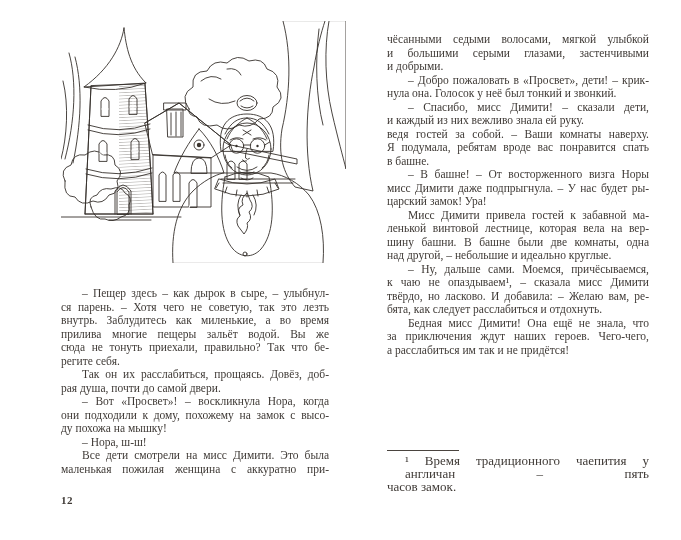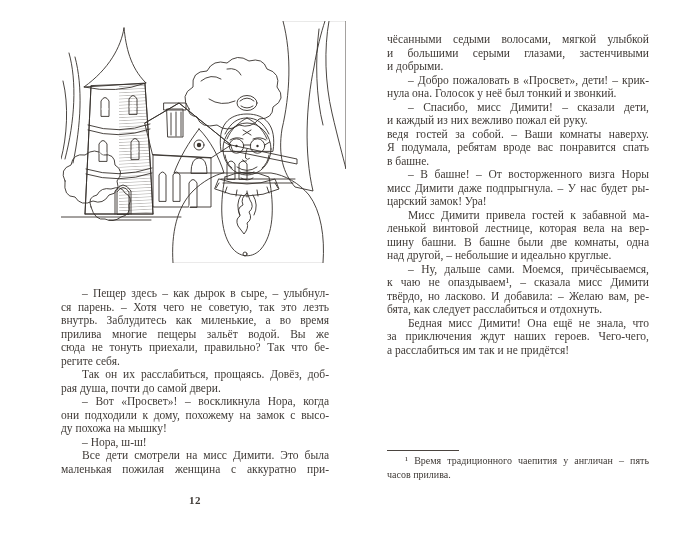--- a/index.html
+++ b/index.html
@@ -12,27 +12,27 @@
   .page { position:absolute; left:16px; top:0; width:100%; height:100%; }
   .illustration { position:absolute; left:45px; top:21px; width:285px; height:242px; }
   .textcol { position:absolute; font-size:11.5px; line-height:13.5px; }
   #left-text  { left:45px;  top:267px; width:268px;margin-top:20px; }
   #right-text { left:371px; top:33px;  width:262px; }
   .tl { text-align:justify; text-align-last:justify; min-height:13.5px; }
   .tl.last { text-align-last:left; }
   .tl.ind  { padding-left:21px; }
   .pageno {
     position:absolute; left:45px; top:494px; width:268px;
-    text-align:center; font-size:11px; font-weight:bold; letter-spacing:.5px;
+    text-align:left; font-size:11px; font-weight:bold; letter-spacing:.5px;
   }
   .fn-divider {
     position:absolute; left:371px; top:450px; width:72px; height:0;
     border-top:1px solid #4a443f;
   }
-  #footnote { left:371px; top:455px; width:262px; font-size:10px; line-height:12.8px; }
+  #footnote { left:371px; top:455px; width:262px; font-size:13px; line-height:12.8px; }
   #footnote .tl.ind { padding-left:18px; }
   svg .ln { stroke:#35302b; fill:none; stroke-width:0.9; stroke-linecap:round; stroke-linejoin:round; }
 </style>
 </head>
 <body>
 
 <div class="book">
 
   <div class="page">
 
@@ -179,21 +179,21 @@
           <div class="tl">чёсанными седыми волосами, мягкой улыбкой</div>
           <div class="tl">и большими серыми глазами, застенчивыми</div>
           <div class="tl last">и добрыми.</div>
         </div>
         <div>
           <div class="tl ind">– Добро пожаловать в «Просвет», дети! – крик-</div>
           <div class="tl last">нула она. Голосок у неё был тонкий и звонкий.</div>
         </div>
         <div>
           <div class="tl ind">– Спасибо, мисс Димити! – сказали дети,</div>
-          <div class="tl last">и каждый из них вежливо пожал ей руку.</div>
+          <div class="tl last">и каждый из них вежливо знала ей руку.</div>
         </div>
         <div>
           <div class="tl">ведя гостей за собой. – Ваши комнаты наверху.</div>
           <div class="tl">Я подумала, ребятам вроде вас понравится спать</div>
           <div class="tl last">в башне.</div>
         </div>
         <div>
           <div class="tl ind">– В башне! – От восторженного визга Норы</div>
           <div class="tl">мисс Димити даже подпрыгнула. – У нас будет ры-</div>
           <div class="tl last">царский замок! Ура!</div>
@@ -215,18 +215,18 @@
           <div class="tl">за приключения ждут наших героев. Чего-чего,</div>
           <div class="tl last">а расслабиться им так и не придётся!</div>
         </div>
       </div>
 
     <div class="fn-divider"></div>
 
     <div id="footnote" class="textcol">
         <div>
           <div class="tl ind">¹ Время традиционного чаепития у англичан – пять</div>
-          <div class="tl last">часов прилива.</div>
+          <div class="tl last">часов замок.</div>
         </div>
       </div>
   </div>
 
 </div>
 
 </body></html>

